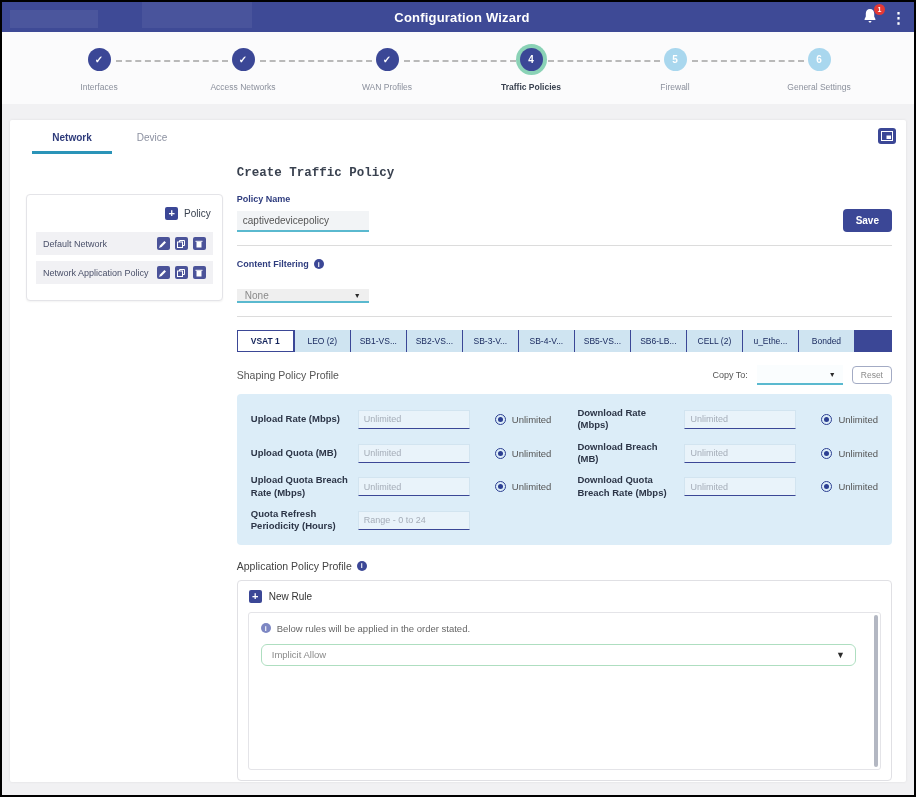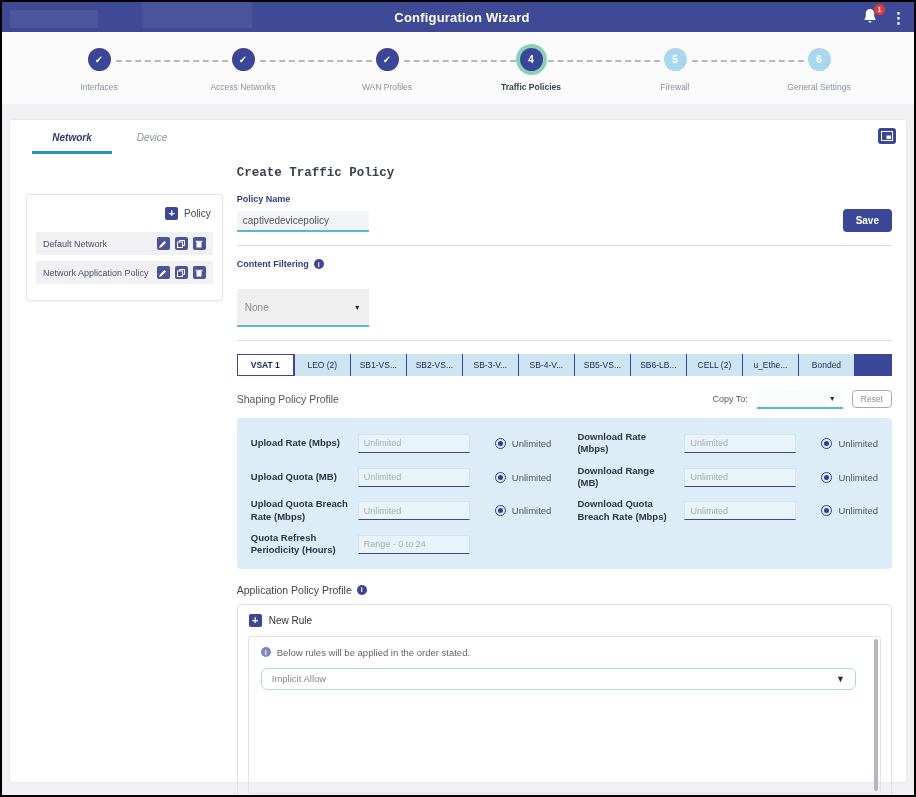--- a/index.html
+++ b/index.html
@@ -23,21 +23,21 @@
   .step:not(:last-child)::after { content:""; position:absolute; top:12px; left:calc(50% + 17px); width:112px; border-top:2px dashed #b9b9b9; }
   .step-circle { width:23px; height:23px; border-radius:50%; display:flex; align-items:center; justify-content:center; color:#fff; font-size:10px; font-weight:bold; z-index:1; }
   .step.completed .step-circle { background:#3b4796; }
   .step.active .step-circle { background:#3b4796; box-shadow:0 0 0 4px #8ad2b6; }
   .step.upcoming .step-circle { background:#a9d7ee; }
   .step-label { margin-top:11px; font-size:8.5px; color:#8b909c; }
   .step.active .step-label { color:#3a4250; font-weight:bold; }
 
   
   .card { margin:16px 8px 0; background:#fff; height:662px; border-radius:2px; box-shadow:0 0 3px rgba(0,0,0,0.08); position:relative; }
-  .tabs-header { display:flex; padding-left:22px; height:34px; align-items:stretch; position:relative;font-style:italic; }
+  .tabs-header { display:flex; padding-left:22px; height:34px; align-items:stretch; position:relative; }
   .view-tab { width:80px; display:flex; align-items:center; justify-content:center; font-size:10px; color:#8b90a0; position:relative; cursor:pointer; }
   .view-tab.active { color:#2d3a7a; font-weight:bold; }
   .view-tab.active::after { content:""; position:absolute; bottom:0; left:0; right:0; height:3px; background:#2a94b8; }
   .pip-btn { position:absolute; right:10px; top:8px; width:18px; height:16px; background:#3b4796; border-radius:3px; display:flex; align-items:center; justify-content:center; cursor:pointer; }
 
   .content { display:flex; padding:8px 14px 0 16px; gap:14px; }
 
   
   .left-col { width:222px; }
   .panel { margin-top:32px; background:#fff; border:1px solid #e4e4e8; border-radius:4px; padding:10px 9px; box-shadow:0 1px 2px rgba(0,0,0,0.05); }
@@ -53,21 +53,21 @@
   .main-col { flex:1; }
   .form-title { font-size:12.5px; font-weight:600; color:#3a4250; margin:4px 0 14px;font-family:Liberation Mono, monospace; }
   .small-label { font-size:9px; font-weight:bold; color:#2e3c7e; margin-bottom:5px; }
   .name-row { display:flex; justify-content:space-between; align-items:flex-end; }
   .text-input { width:132px; height:21px; background:#f2f4f6; border:none; border-bottom:2px solid #5ab9cf; font-size:10px; color:#555; padding:0 6px; outline:none; }
   .text-input::placeholder { color:#a8afb7; }
   .btn-primary { background:#3b4796; color:#fff; font-size:10px; font-weight:bold; border:none; border-radius:4px; padding:6px 13px; cursor:pointer; }
   .divider { height:1px; background:#dcdcdc; margin:13px 0; }
   .label-info-row { display:flex; align-items:center; gap:5px; margin-bottom:20px; }
   .info-icon { width:10px; height:10px; border-radius:50%; background:#3b4796; color:#fff; font-size:7px; font-weight:bold; display:flex; align-items:center; justify-content:center; cursor:pointer; font-style:normal; }
-  .select-box { width:132px; height:38px; background:#efefef; border-bottom:2px solid #5ab9cf; display:flex; justify-content:space-between; align-items:center; padding:0 8px; cursor:pointer; }
+  .select-box { width:132px; height:14px; background:#efefef; border-bottom:2px solid #5ab9cf; display:flex; justify-content:space-between; align-items:center; padding:0 8px; cursor:pointer; }
   .select-value { font-size:10px; color:#8a8a8a; }
   .caret { font-size:7px; color:#2b2b2b; }
 
   
   .wan-strip { display:flex; background:#cfe4f1; height:22px; margin-top:12px; align-items:stretch; }
   .wan-tab { flex:1; display:flex; align-items:center; justify-content:center; font-size:8.5px; color:#16265c; border-left:1px solid #3b4796; cursor:pointer; white-space:nowrap; overflow:hidden; }
   .wan-tab:first-child { border-left:none; }
   .wan-tab.active { background:#fff; border:1px solid #3b4796; font-weight:bold; }
   .wan-filler { width:38px; background:#3b4796; }
 
@@ -296,21 +296,21 @@
             </div>
             <div class="fieldrow">
               <div class="flabel">Upload Quota (MB)</div>
               <input class="finput" type="text" placeholder="Unlimited" style="">
               <div class="radio-group">
                 <div class="radio"></div>
                 <span class="radio-label">Unlimited</span>
               </div>
             </div>
             <div class="fieldrow">
-              <div class="flabel">Download Range (MB)</div>
+              <div class="flabel">Download Breach (MB)</div>
               <input class="finput" type="text" placeholder="Unlimited" style="">
               <div class="radio-group">
                 <div class="radio"></div>
                 <span class="radio-label">Unlimited</span>
               </div>
             </div>
             <div class="fieldrow">
               <div class="flabel">Upload Quota Breach Rate (Mbps)</div>
               <input class="finput" type="text" placeholder="Unlimited" style="">
               <div class="radio-group">

